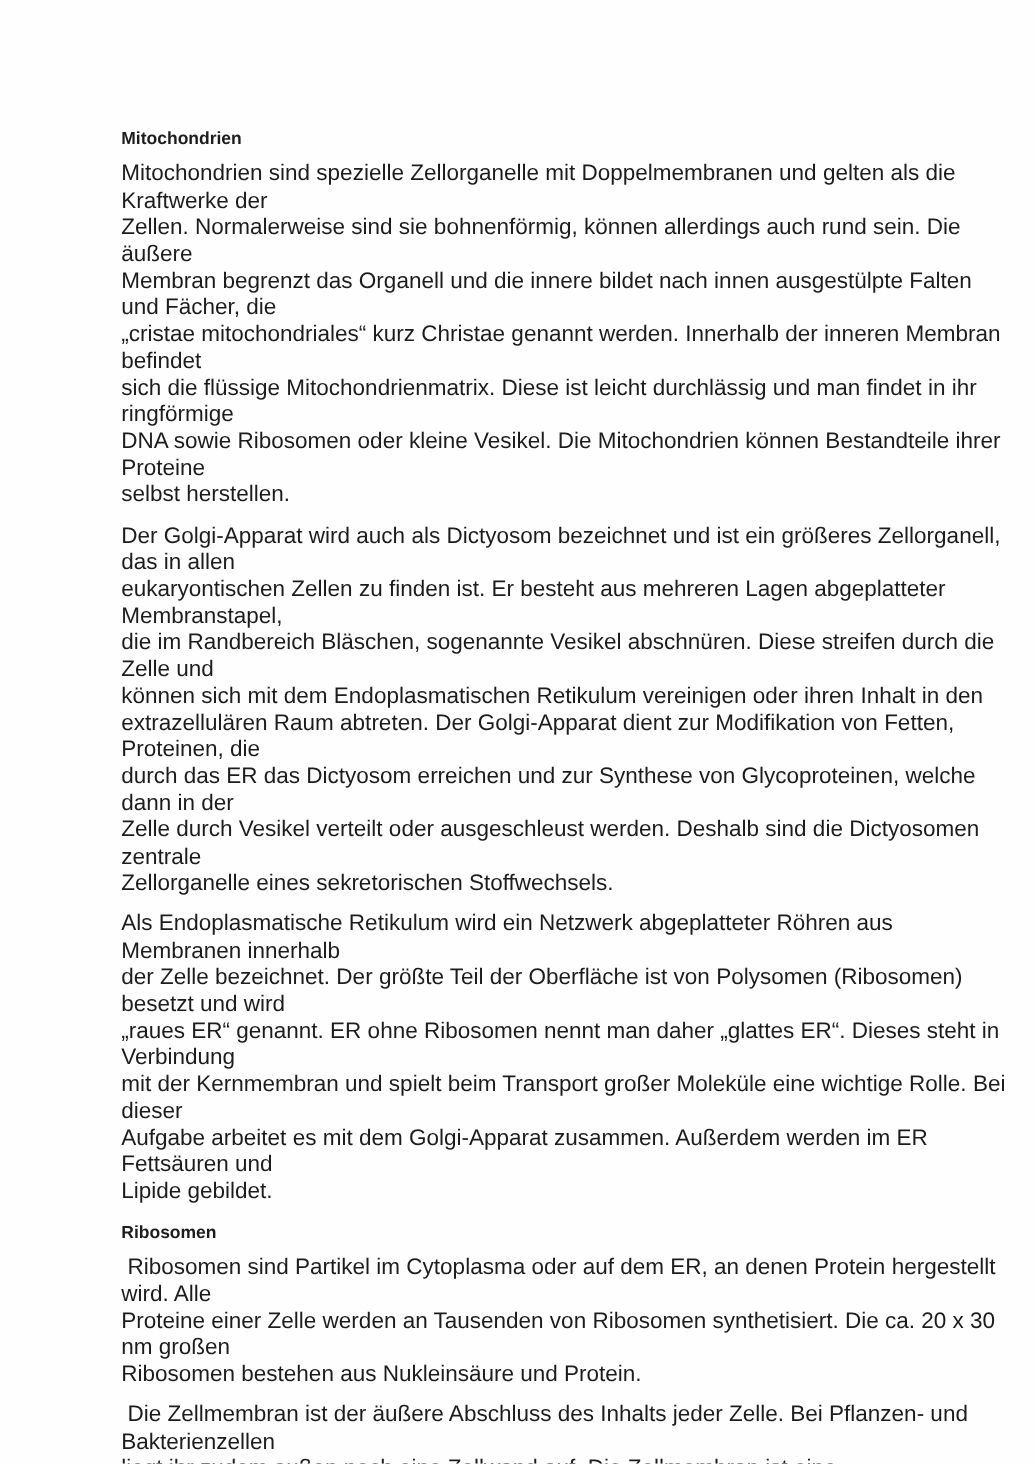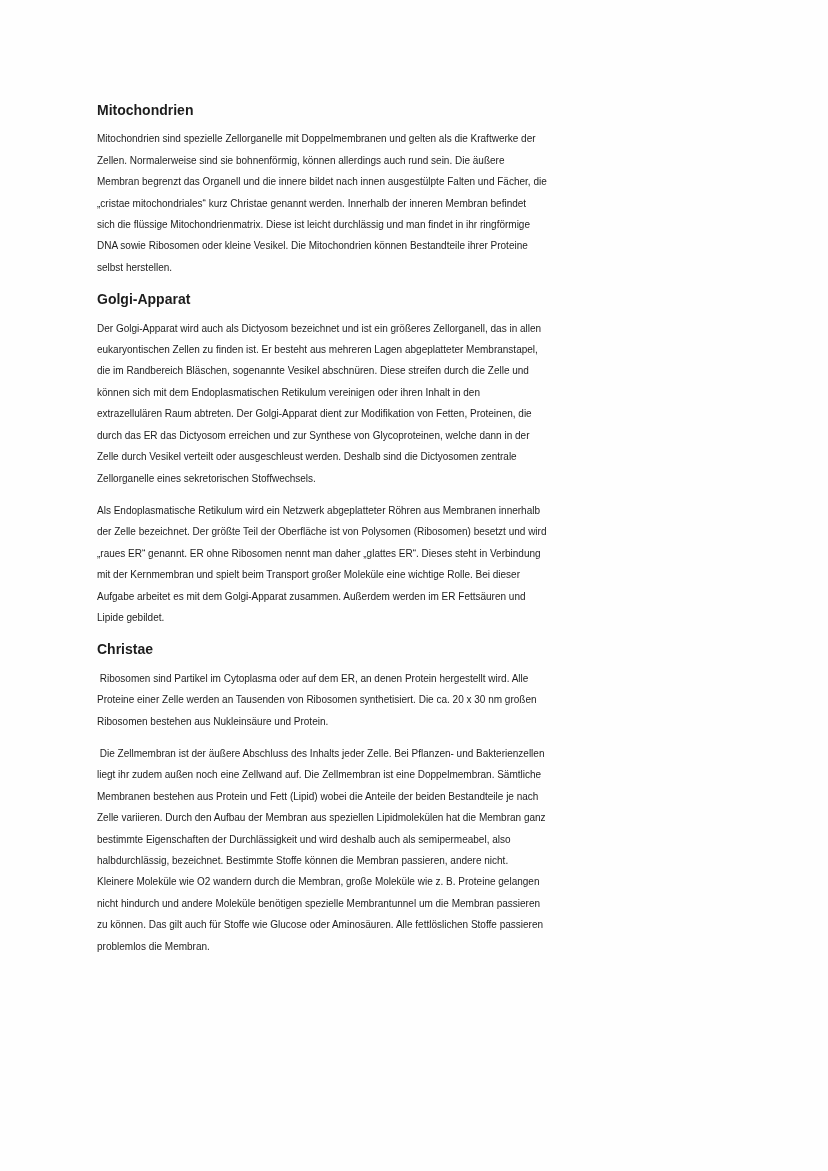--- a/index.html
+++ b/index.html
@@ -23,21 +23,21 @@
     margin: 0;
   }
   .heading {
     font-size: 14px;
     font-weight: bold;
     line-height: 21.4px;
     margin: 0 0 7px 0;
     white-space: pre-line;
   }
   .para {
-    font-size: 10px;
+    font-size: 18px;
     font-weight: normal;
     line-height: 21.4px;
     margin: 0 0 11px 0;
     white-space: pre-line;
     max-width: 711px;
   }
 </style>
 </head>
 <body>
 
@@ -48,42 +48,41 @@
     <p class="para">Mitochondrien sind spezielle Zellorganelle mit Doppelmembranen und gelten als die Kraftwerke der
 Zellen. Normalerweise sind sie bohnenförmig, können allerdings auch rund sein. Die äußere
 Membran begrenzt das Organell und die innere bildet nach innen ausgestülpte Falten und Fächer, die
 „cristae mitochondriales“ kurz Christae genannt werden. Innerhalb der inneren Membran befindet
 sich die flüssige Mitochondrienmatrix. Diese ist leicht durchlässig und man findet in ihr ringförmige
 DNA sowie Ribosomen oder kleine Vesikel. Die Mitochondrien können Bestandteile ihrer Proteine
 selbst herstellen.</p>
   </section>
 
   <section class="section">
-    <h2 class="heading">Golgi-Apparat</h2>
     <p class="para">Der Golgi-Apparat wird auch als Dictyosom bezeichnet und ist ein größeres Zellorganell, das in allen
 eukaryontischen Zellen zu finden ist. Er besteht aus mehreren Lagen abgeplatteter Membranstapel,
 die im Randbereich Bläschen, sogenannte Vesikel abschnüren. Diese streifen durch die Zelle und
 können sich mit dem Endoplasmatischen Retikulum vereinigen oder ihren Inhalt in den
 extrazellulären Raum abtreten. Der Golgi-Apparat dient zur Modifikation von Fetten, Proteinen, die
 durch das ER das Dictyosom erreichen und zur Synthese von Glycoproteinen, welche dann in der
 Zelle durch Vesikel verteilt oder ausgeschleust werden. Deshalb sind die Dictyosomen zentrale
 Zellorganelle eines sekretorischen Stoffwechsels.</p>
   </section>
 
   <section class="section">
     <p class="para">Als Endoplasmatische Retikulum wird ein Netzwerk abgeplatteter Röhren aus Membranen innerhalb
 der Zelle bezeichnet. Der größte Teil der Oberfläche ist von Polysomen (Ribosomen) besetzt und wird
 „raues ER“ genannt. ER ohne Ribosomen nennt man daher „glattes ER“. Dieses steht in Verbindung
 mit der Kernmembran und spielt beim Transport großer Moleküle eine wichtige Rolle. Bei dieser
 Aufgabe arbeitet es mit dem Golgi-Apparat zusammen. Außerdem werden im ER Fettsäuren und
 Lipide gebildet.</p>
   </section>
 
   <section class="section">
-    <h2 class="heading">Christae</h2>
+    <h2 class="heading">Ribosomen</h2>
     <p class="para">&nbsp;Ribosomen sind Partikel im Cytoplasma oder auf dem ER, an denen Protein hergestellt wird. Alle
 Proteine einer Zelle werden an Tausenden von Ribosomen synthetisiert. Die ca. 20 x 30 nm großen
 Ribosomen bestehen aus Nukleinsäure und Protein.</p>
   </section>
 
   <section class="section">
     <p class="para">&nbsp;Die Zellmembran ist der äußere Abschluss des Inhalts jeder Zelle. Bei Pflanzen- und Bakterienzellen
 liegt ihr zudem außen noch eine Zellwand auf. Die Zellmembran ist eine Doppelmembran. Sämtliche
 Membranen bestehen aus Protein und Fett (Lipid) wobei die Anteile der beiden Bestandteile je nach
 Zelle variieren. Durch den Aufbau der Membran aus speziellen Lipidmolekülen hat die Membran ganz

